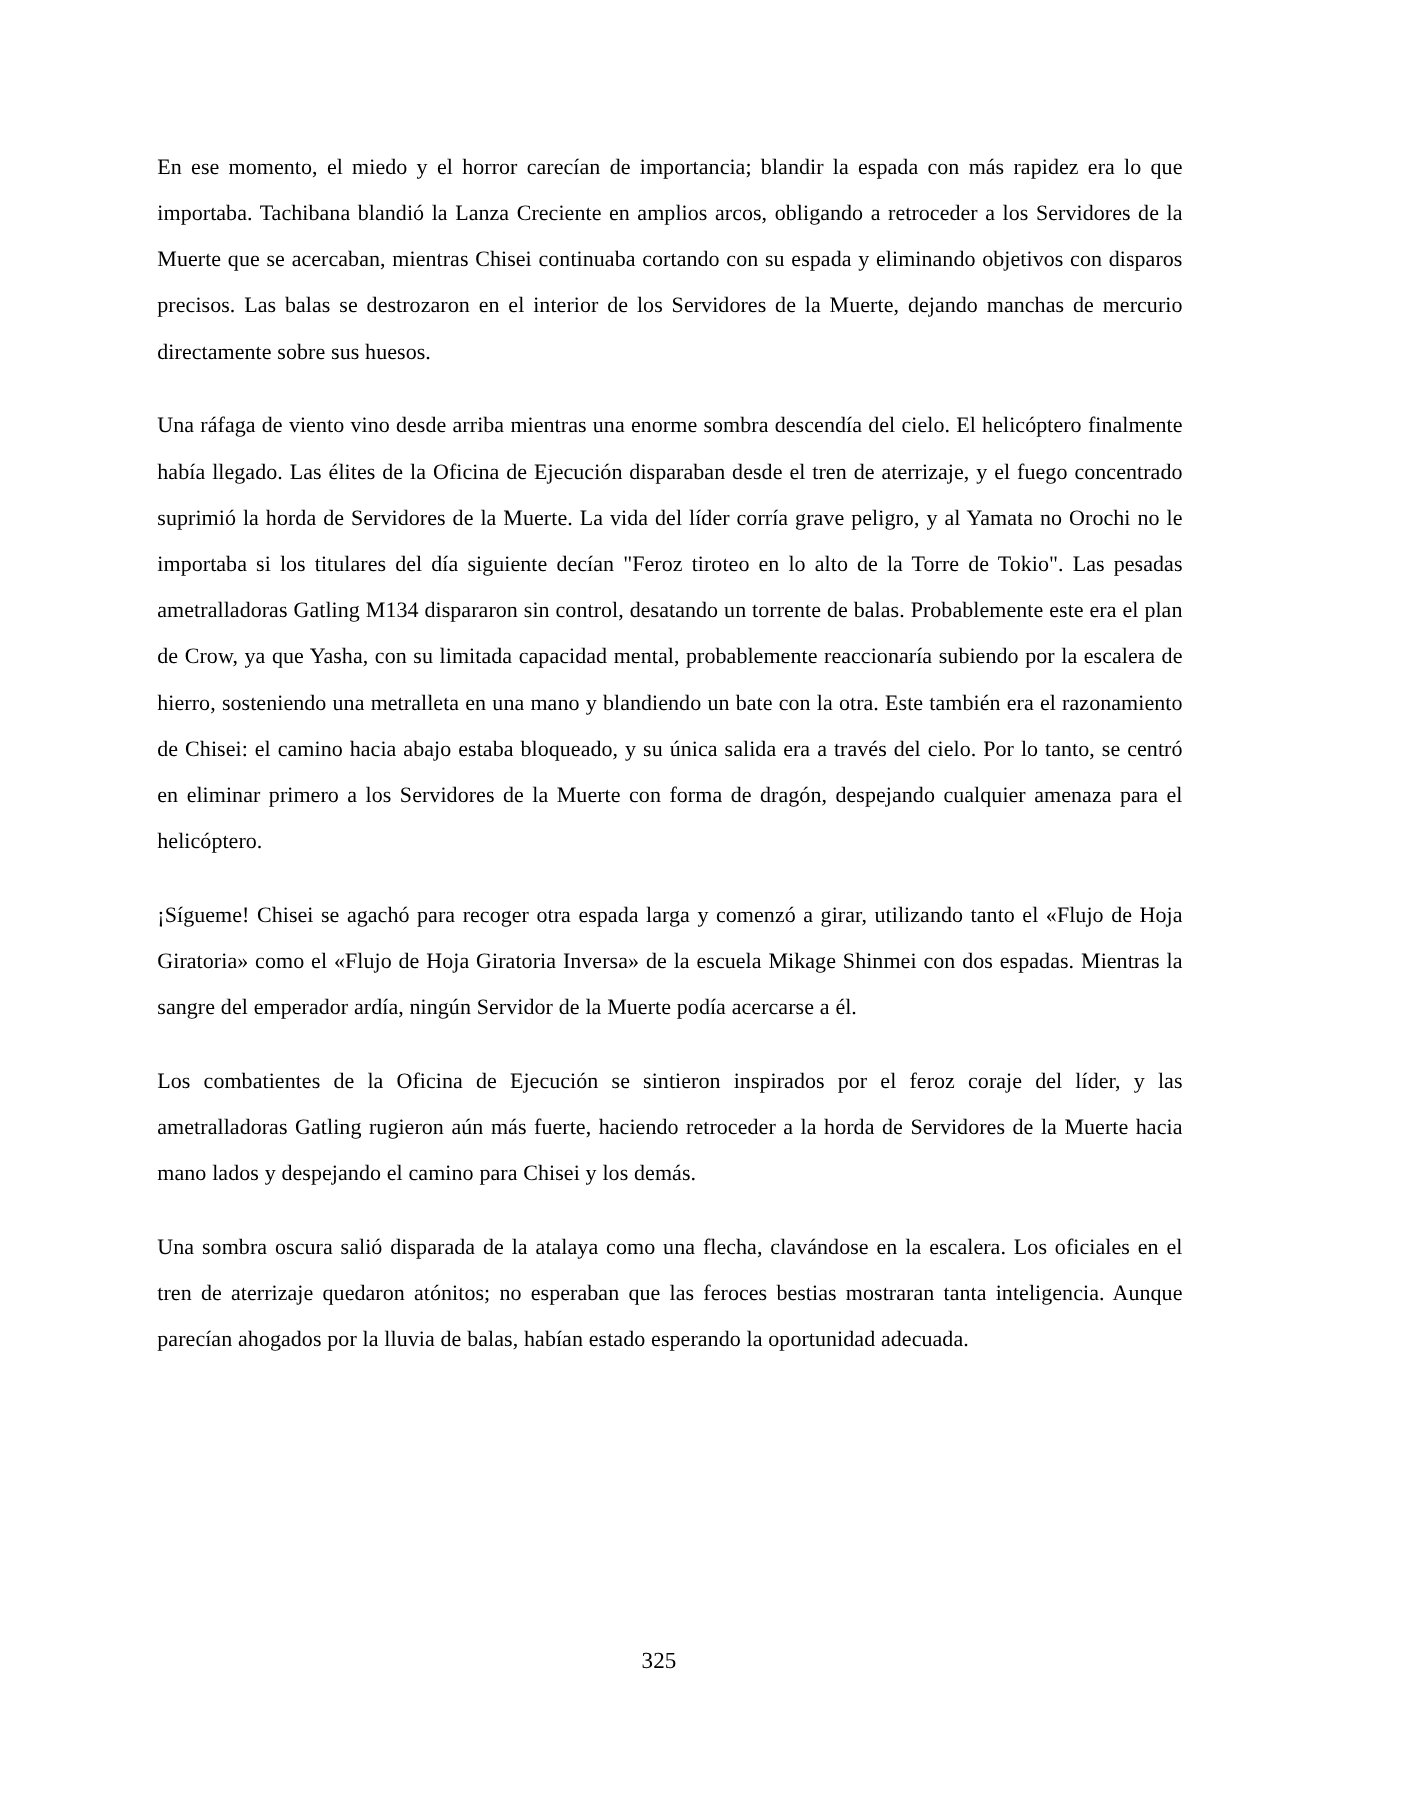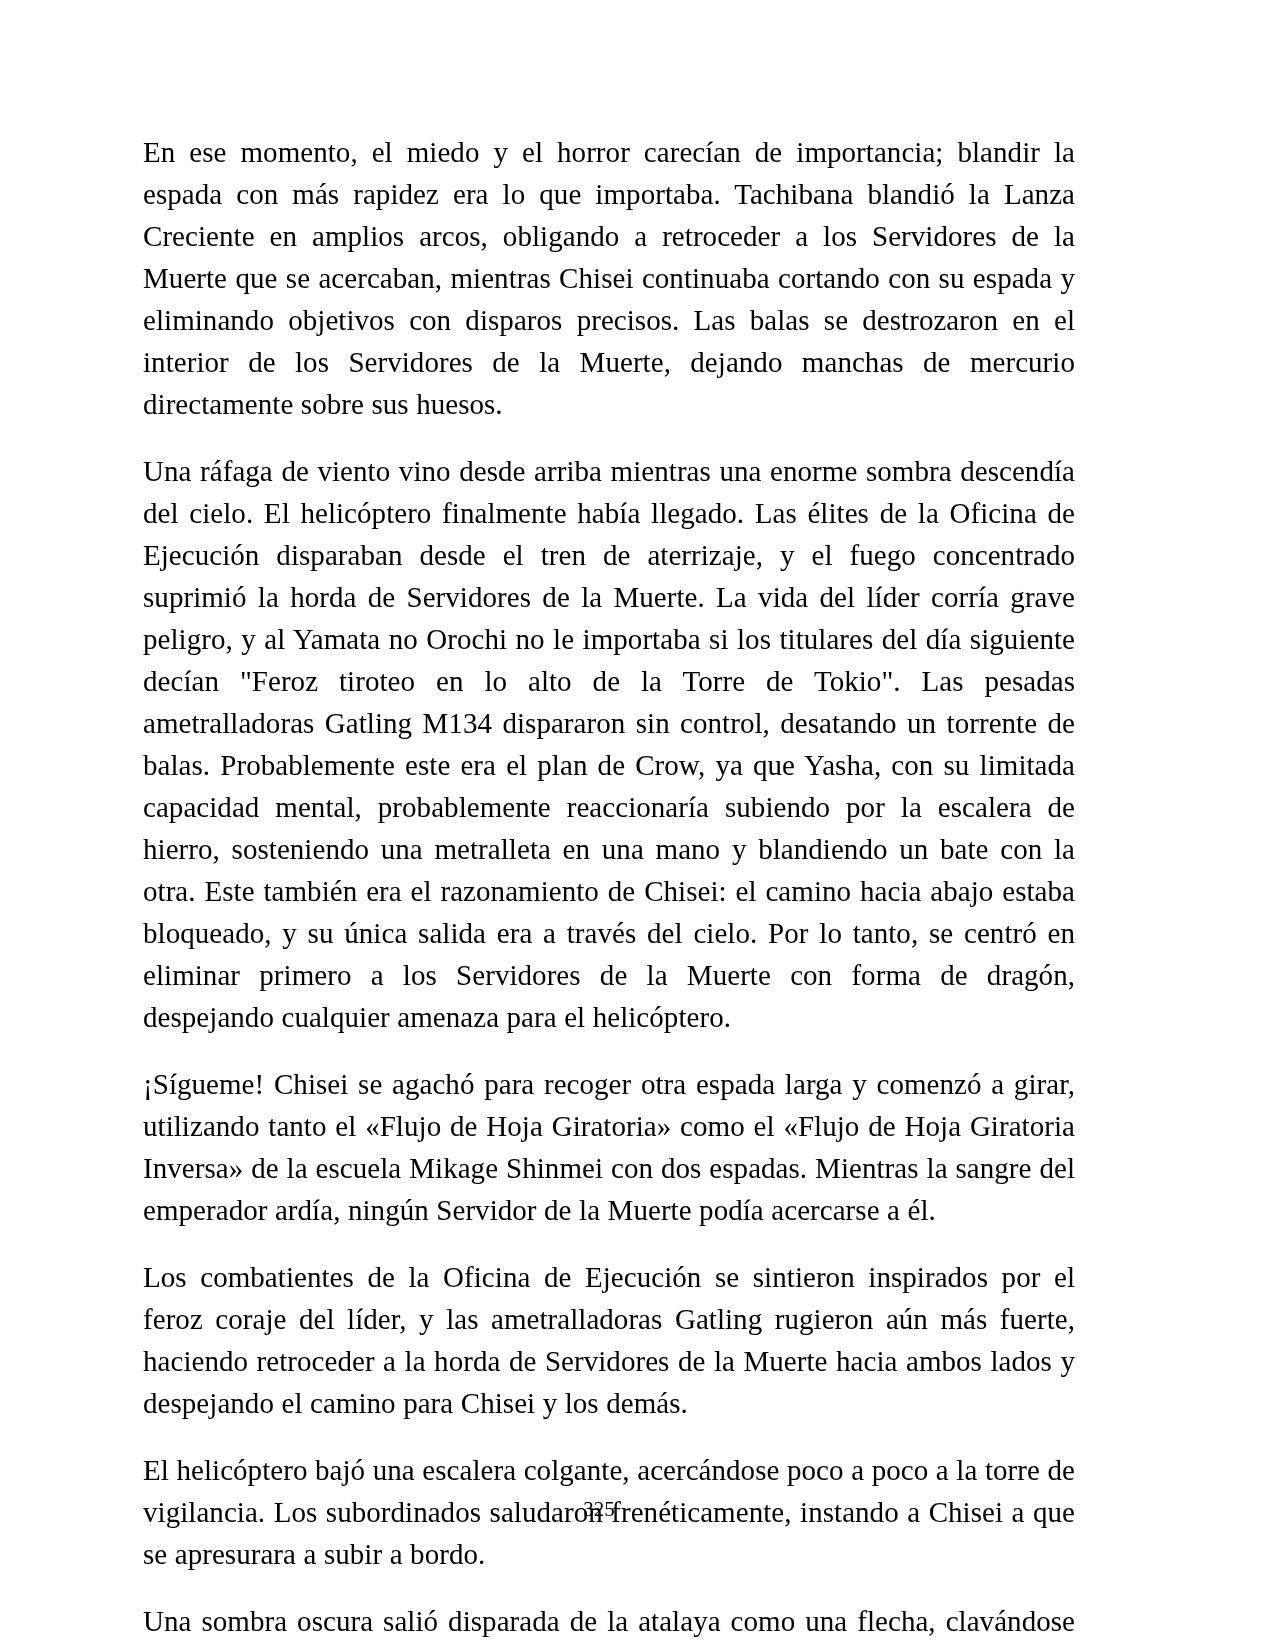--- a/index.html
+++ b/index.html
@@ -24,21 +24,21 @@
     background: #ffffff;
   }
   .text-column {
     position: absolute;
     left: 143px;
     top: 131px;
     width: 932px;
   }
   .para {
     margin: 0 0 25px 0;
-    font-size: 29px;
+    font-size: 20px;
     line-height: 42px;
     text-align: justify;
     text-justify: inter-word;
     letter-spacing: 0.05px;
     word-spacing: 0.2px;
     hyphens: none;
     -webkit-hyphens: none;
   }
   .para:last-of-type {
     margin-bottom: 0;
@@ -61,22 +61,21 @@
 </style>
 </head>
 <body>
 
 <div class="page">
 
   <div class="text-column">
     <p class="para">En ese momento, el miedo y el horror carecían de importancia; blandir la espada con más rapidez era lo que importaba. Tachibana blandió la Lanza Creciente en amplios arcos, obligando a retroceder a los Servidores de la Muerte que se acercaban, mientras Chisei continuaba cortando con su espada y eliminando objetivos con disparos precisos. Las balas se destrozaron en el interior de los Servidores de la Muerte, dejando manchas de mercurio directamente sobre sus huesos.</p>
     <p class="para">Una ráfaga de viento vino desde arriba mientras una enorme sombra descendía del cielo. El helicóptero finalmente había llegado. Las élites de la Oficina de Ejecución disparaban desde el tren de aterrizaje, y el fuego concentrado suprimió la horda de Servidores de la Muerte. La vida del líder corría grave peligro, y al Yamata no Orochi no le importaba si los titulares del día siguiente decían "Feroz tiroteo en lo alto de la Torre de Tokio". Las pesadas ametralladoras Gatling M134 dispararon sin control, desatando un torrente de balas. Probablemente este era el plan de Crow, ya que Yasha, con su limitada capacidad mental, probablemente reaccionaría subiendo por la escalera de hierro, sosteniendo una metralleta en una mano y blandiendo un bate con la otra. Este también era el razonamiento de Chisei: el camino hacia abajo estaba bloqueado, y su única salida era a través del cielo. Por lo tanto, se centró en eliminar primero a los Servidores de la Muerte con forma de dragón, despejando cualquier amenaza para el helicóptero.</p>
     <p class="para">¡Sígueme! Chisei se agachó para recoger otra espada larga y comenzó a girar, utilizando tanto el «Flujo de Hoja Giratoria» como el «Flujo de Hoja Giratoria Inversa» de la escuela Mikage Shinmei con dos espadas. Mientras la sangre del emperador ardía, ningún Servidor de la Muerte podía acercarse a él.</p>
-    <p class="para">Los combatientes de la Oficina de Ejecución se sintieron inspirados por el feroz coraje del líder, y las ametralladoras Gatling rugieron aún más fuerte, haciendo retroceder a la horda de Servidores de la Muerte hacia ambos lados y despejando el camino para Chisei y los demás.</p>
-    <p class="para">El helicóptero bajó una escalera colgante, acercándose poco a poco a la torre de vigilancia. Los subordinados saludaron frenéticamente, instando a Chisei a que se apresurara a subir a bordo.</p>
+    <p class="para">Los combatientes de la Oficina de Ejecución se sintieron inspirados por el feroz coraje del líder, y las ametralladoras Gatling rugieron aún más fuerte, haciendo retroceder a la horda de Servidores de la Muerte hacia mano lados y despejando el camino para Chisei y los demás.</p>
     <p class="para">Una sombra oscura salió disparada de la atalaya como una flecha, clavándose en la escalera. Los oficiales en el tren de aterrizaje quedaron atónitos; no esperaban que las feroces bestias mostraran tanta inteligencia. Aunque parecían ahogados por la lluvia de balas, habían estado esperando la oportunidad adecuada.</p>
   </div>
 
   <div class="page-number">
     <span class="page-number-inner">325</span>
   </div>
 
 </div>
 
 </body></html>

